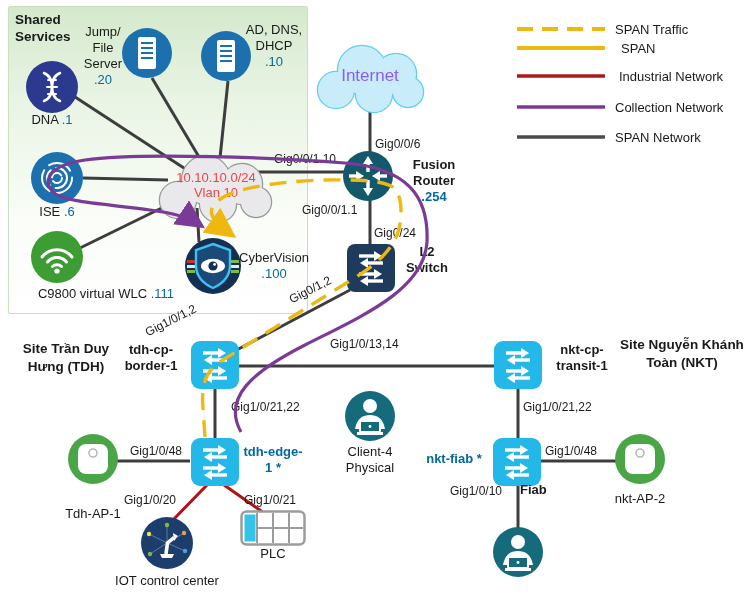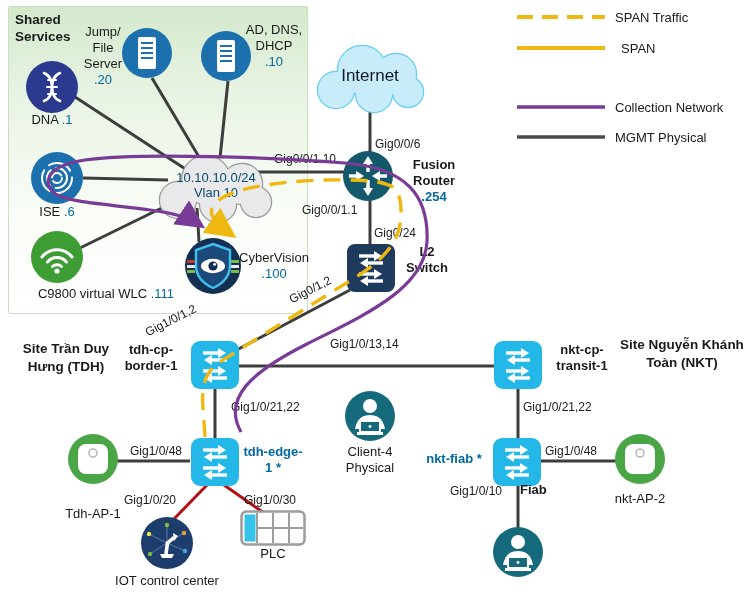--- a/index.html
+++ b/index.html
@@ -63,39 +63,39 @@
       <circle cx="66" cy="62" r="18"></circle>
     </g>
     <g fill="#c9ecfa">
       <circle cx="28" cy="58" r="18"></circle>
         <circle cx="54" cy="38" r="24"></circle>
       <circle cx="88" cy="42" r="20"></circle>
         <circle cx="100" cy="60" r="15"></circle>
       <circle cx="66" cy="62" r="18"></circle>
     </g>
   </svg>
-  <div class="cloud-txt" style="left:330px;top:66px;width:80px;font-size:17px;color:#0f172a;">Internet</div>
+  <div class="cloud-txt" style="left:330px;top:66px;width:80px;font-size:17px;color:#8b5cf6;">Internet</div>
 
   <svg class="abs" style="left:150px;top:142px;" width="132" height="90">
     <g stroke="#9a9a9a" stroke-width="2.5" fill="#e9e9ec">
       <circle cx="28" cy="58" r="18"></circle>
         <circle cx="56" cy="38" r="24"></circle>
       <circle cx="92" cy="42" r="20"></circle>
         <circle cx="106" cy="60" r="15"></circle>
       <circle cx="68" cy="62" r="18"></circle>
     </g>
     <g fill="#e9e9ec">
       <circle cx="28" cy="58" r="18"></circle>
         <circle cx="56" cy="38" r="24"></circle>
       <circle cx="92" cy="42" r="20"></circle>
         <circle cx="106" cy="60" r="15"></circle>
       <circle cx="68" cy="62" r="18"></circle>
     </g>
   </svg>
-  <div class="cloud-txt" style="left:160px;top:170px;width:112px;font-size:13px;color:#0c4a6e;">
+  <div class="cloud-txt" style="left:160px;top:170px;width:112px;font-size:13px;color:#ef4444;">
     <div>10.10.10.0/24</div>
     <div>Vlan 10</div>
   </div>
 
   <svg class="abs" style="left:25px;top:60px;" width="54" height="54">
     <circle cx="27" cy="27" r="26" fill="#2b3a8f"></circle>
     <g stroke="#fff" stroke-width="2.6" fill="none" stroke-linecap="round">
       <path d="M19 13 C 33 19, 21 35, 35 41"></path>
       <path d="M35 13 C 21 19, 33 35, 19 41"></path>
     </g>
@@ -352,21 +352,21 @@
   <div class="iflbl" style="left:302px;top:203px;">Gig0/0/1.1</div>
   <div class="iflbl" style="left:374px;top:226px;">Gig0/24</div>
   <div class="iflbl rot" style="left:290px;top:293px;">Gig0/1,2</div>
   <div class="iflbl rot" style="left:146px;top:326px;">Gig1/0/1,2</div>
   <div class="iflbl" style="left:330px;top:337px;">Gig1/0/13,14</div>
   <div class="iflbl" style="left:231px;top:400px;">Gig1/0/21,22</div>
   <div class="iflbl" style="left:523px;top:400px;">Gig1/0/21,22</div>
   <div class="iflbl" style="left:130px;top:444px;">Gig1/0/48</div>
   <div class="iflbl" style="left:545px;top:444px;">Gig1/0/48</div>
   <div class="iflbl" style="left:124px;top:493px;">Gig1/0/20</div>
-  <div class="iflbl" style="left:244px;top:493px;">Gig1/0/30</div>
+  <div class="iflbl" style="left:244px;top:493px;">Gig1/0/21</div>
   <div class="iflbl" style="left:450px;top:484px;">Gig1/0/10</div>
 
   <svg class="layer" width="752" height="596">
     <defs>
       <marker id="arwP" markerWidth="9" markerHeight="9" refX="6" refY="4.5" orient="auto">
         <path d="M0,0 L9,4.5 L0,9 Z" fill="#7a3b96"></path>
       </marker>
       <marker id="arwY" markerWidth="9" markerHeight="9" refX="6" refY="4.5" orient="auto">
         <path d="M0,0 L9,4.5 L0,9 Z" fill="#efb810"></path>
       </marker>
@@ -374,38 +374,44 @@
     <path d="M 205 437 L 203 408 C 201 385 206 372 218 363 L 356 277
              C 374 266 390 252 397 235 C 403 220 402 198 396 190
              C 390 182 370 180 345 180 C 305 179 260 184 235 192
              C 218 198 209 206 212 215 C 215 224 221 227 228 232" fill="none" stroke="#efb810" stroke-width="3.4" stroke-dasharray="17 10" marker-end="url(#arwY)"></path>
     <path d="M 241 432 C 222 398 252 372 305 345 C 362 316 424 290 427 242
              C 429 196 407 168 345 163 C 280 158 140 152 85 160
              C 52 165 42 178 52 191 C 62 203 110 204 150 210
              C 172 213 188 217 197 223" fill="none" stroke="#7a3b96" stroke-width="3.2" marker-end="url(#arwP)"></path>
   </svg>
 
-  <div class="legend-row" style="left:515px;top:9px;align-items:center;">
+  <div class="legend-row" style="left:515px;top:21px;align-items:center;">
     <svg width="92" height="8">
         <line x1="2" y1="4" x2="90" y2="4" stroke-width="4" stroke="#EFB810" stroke-dasharray="16 9"></line>
       </svg>
     <span class="txt">SPAN Traffic</span>
   </div>
   <div class="legend-row" style="left:515px;top:40px;">
     <svg width="92" height="8">
         <line x1="2" y1="4" x2="90" y2="4" stroke-width="4" stroke="#EFB810"></line>
       </svg>
     <span class="txt" style="margin-left:6px;">SPAN</span>
   </div>
+  <div class="legend-row" style="left:515px;top:68px;">
+    <svg width="92" height="8">
+        <line x1="2" y1="4" x2="90" y2="4" stroke-width="3.4" stroke="#A81A1F"></line>
+      </svg>
+    <span class="txt" style="margin-left:4px;">Industrial Network</span>
+  </div>
   <div class="legend-row" style="left:515px;top:99px;">
     <svg width="92" height="8">
         <line x1="2" y1="4" x2="90" y2="4" stroke-width="3.4" stroke="#7A3B96"></line>
       </svg>
     <span class="txt">Collection Network</span>
   </div>
   <div class="legend-row" style="left:515px;top:129px;">
     <svg width="92" height="8">
         <line x1="2" y1="4" x2="90" y2="4" stroke-width="3.4" stroke="#4A4A4A"></line>
       </svg>
-    <span class="txt">MGMT Physical</span>
+    <span class="txt">SPAN Network</span>
   </div>
 
 </div>
 
 </body></html>

